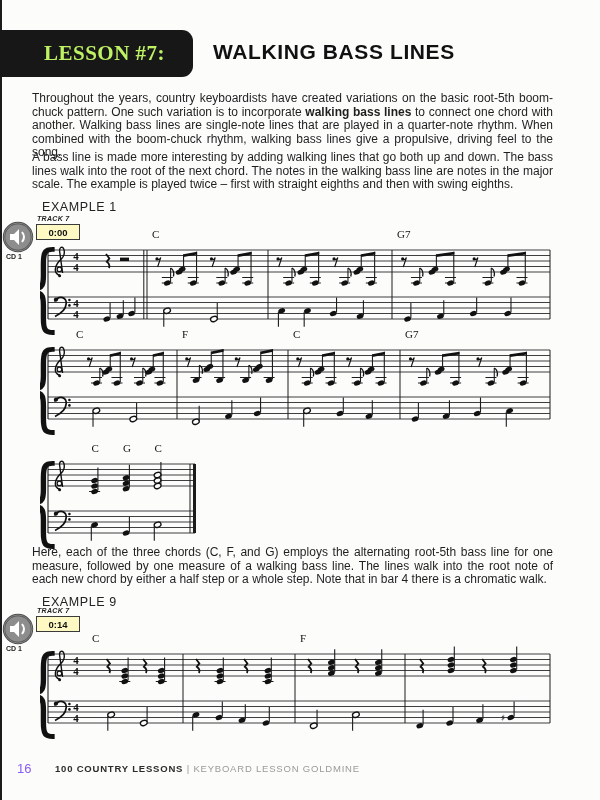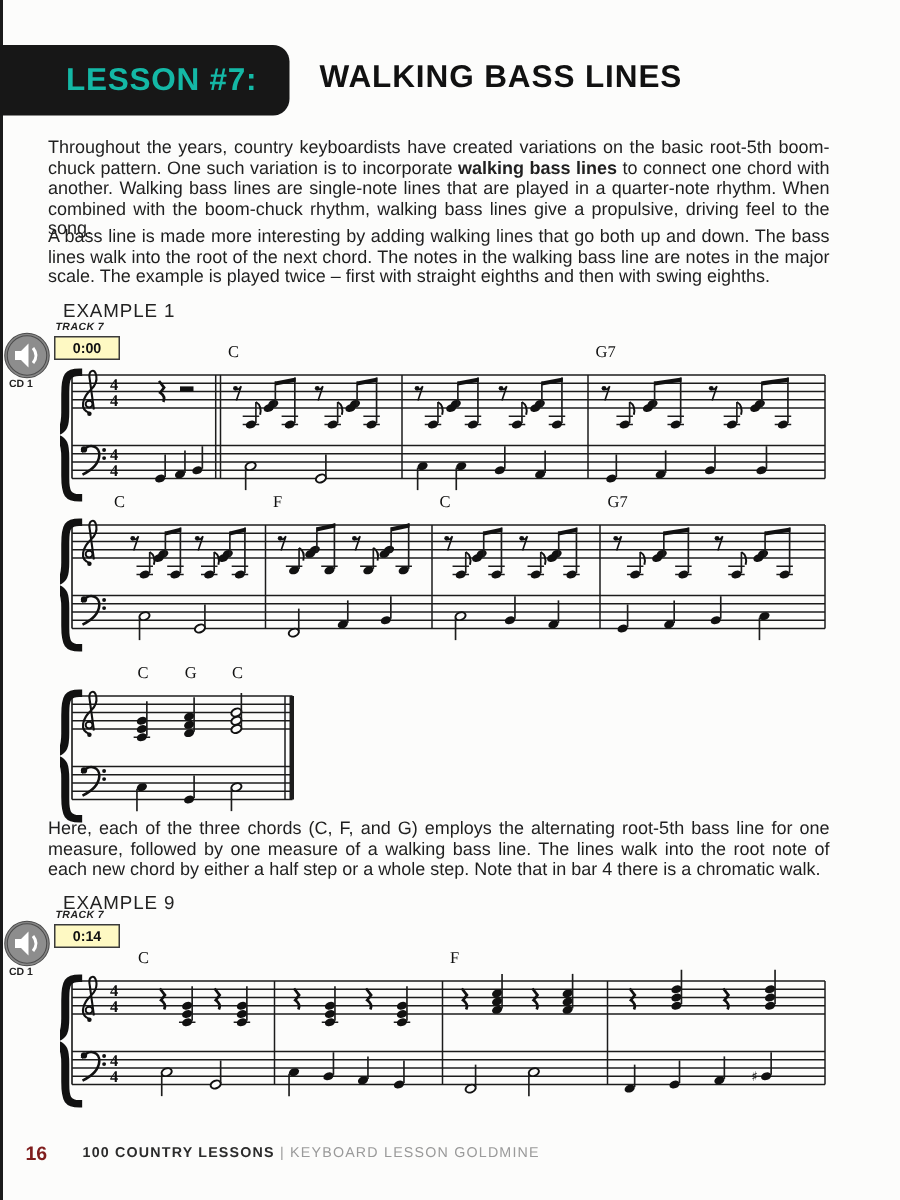--- a/index.html
+++ b/index.html
@@ -1,36 +1,36 @@
 <!DOCTYPE html>
 <html><head>
 <meta charset="utf-8">
 <style>
   html,body{margin:0;padding:0;}
   body{width:600px;height:800px;background:#e9e9e7;font-family:"Liberation Sans",sans-serif;}
   #page{position:relative;width:600px;height:800px;background:#fcfcfb;overflow:hidden;}
   #edge{position:absolute;left:0;top:0;width:2px;height:800px;background:#1b1b1b;}
   .hdr-band{position:absolute;left:0;top:30px;width:193px;height:47px;background:#171717;
-    border-radius:0 11px 11px 0;color:#14b8a6;display:flex;align-items:center;}
+    border-radius:0 11px 11px 0;color:#bef264;display:flex;align-items:center;font-family:Liberation Serif, serif;}
   .hdr-band span{padding-left:44px;font-size:21px;font-weight:bold;letter-spacing:.5px;}
   .page-title{position:absolute;left:213px;top:40px;font-size:21px;font-weight:bold;color:#111;
     letter-spacing:.6px;}
   .para{position:absolute;left:32px;width:521px;font-size:12px;line-height:13.6px;color:#1f1f1f;
     text-align:justify;}
   .para b{font-weight:bold;}
   .ex-label{position:absolute;left:42px;font-size:12.5px;font-weight:normal;color:#222;letter-spacing:.6px;}
   .audio{position:absolute;left:0;top:0;width:95px;height:50px;}
   .audio .spk{position:absolute;left:2px;top:6px;}
   .audio .trk{position:absolute;left:37px;top:0;font-size:7px;font-weight:bold;font-style:italic;color:#222;letter-spacing:.3px;}
   .audio .tbox{position:absolute;left:36px;top:9px;width:42px;height:14px;border:1.5px solid #3a3a3a;
     background:#fef9c3;font-size:9.5px;font-weight:bold;color:#111;display:flex;align-items:center;justify-content:center;}
   .audio .cd{position:absolute;left:6px;top:38px;font-size:7px;font-weight:bold;color:#222;}
   .music{position:absolute;}
   .footer{position:absolute;left:0;top:761px;width:600px;font-size:9.5px;color:#9a9a9a;}
-  .footer .pg{position:absolute;left:17px;top:0;font-size:13px;font-weight:bold;color:#7f1d1d;}
+  .footer .pg{position:absolute;left:17px;top:0;font-size:13px;font-weight:normal;color:#8b5cf6;}
   .footer .bk{position:absolute;left:55px;top:2px;letter-spacing:.8px;}
   .footer .bk b{color:#2b2b2b;font-weight:bold;margin-top:24px;}
 </style>
 </head>
 <body>
 
 <div id="page">
   <div id="edge"></div>
 
   <div class="hdr-band">

